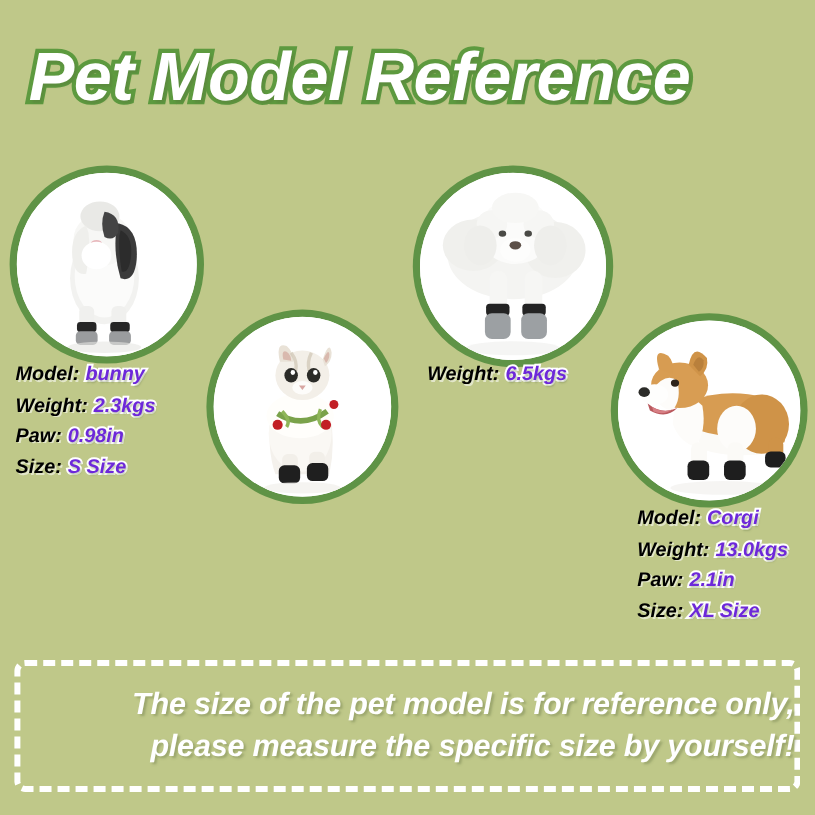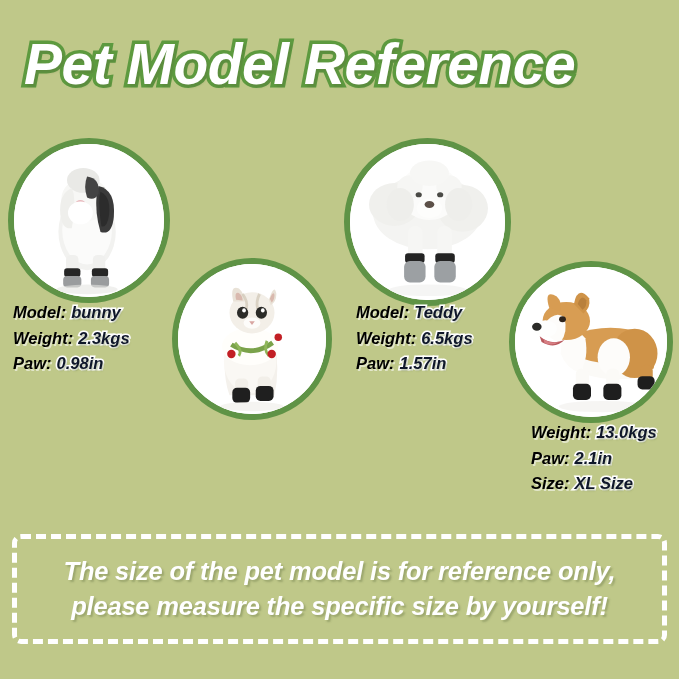--- a/index.html
+++ b/index.html
@@ -65,45 +65,45 @@
     line-height: 25.5px;
     white-space: nowrap;
   }
   .spec-row { display: block; height: 25.5px; }
   .spec-label {
     color: #000000;
     text-shadow: 1.5px 1.5px 0px rgba(255,255,255,0.55);
     margin-right: 5px;
   }
   .spec-value {
-    color: #0f172a;
+    color: #6d28d9;
     -webkit-text-stroke: 3.2px #ffffff;
     paint-order: stroke fill;
     text-shadow: 1px 2px 1.5px rgba(120,135,85,0.45);
     margin-top: 20px;
   }
 
   .spec-bunny { left: 13px;  top: 300px; }
   .spec-cats  { left: 177px; top: 420px; }
   .spec-teddy { left: 356px; top: 300px; }
   .spec-corgi { left: 531px; top: 420px; }
 
   
   .disclaimer {
     position: absolute;
     left: 12px;
-    top: 534px;
+    top: 550px;
     width: 655px;
     height: 110px;
     box-sizing: border-box;
     border: 5px dashed #ffffff;
     border-radius: 9px;
     display: flex;
     flex-direction: column;
-    align-items: center;
+    align-items: flex-end;
     justify-content: center;
   }
   .disclaimer-line {
     color: #ffffff;
     font-style: italic;
     font-weight: bold;
     font-size: 25.5px;
     line-height: 35px;
     letter-spacing: -0.2px;
     white-space: nowrap;
@@ -154,20 +154,23 @@
   <div class="spec spec-bunny">
     <span class="spec-row">
       <span class="spec-label">Model:</span><span class="spec-value">bunny</span>
     </span>
     <span class="spec-row">
       <span class="spec-label">Weight:</span><span class="spec-value">2.3kgs</span>
     </span>
     <span class="spec-row">
       <span class="spec-label">Paw:</span><span class="spec-value">0.98in</span>
     </span>
+    <span class="spec-row">
+      <span class="spec-label">Size:</span><span class="spec-value">S Size</span>
+    </span>
   </div>
 
   <div class="pet-photo photo-cats">
     <svg viewBox="0 0 160 160" preserveAspectRatio="xMidYMid slice">
       <rect x="0" y="0" width="160" height="160" fill="#ffffff"></rect>
 
       <path d="M52 82 Q48 118 56 140 L104 140 Q110 112 104 82 Z" fill="#f4f1ec"></path>
       <ellipse cx="78" cy="104" rx="28" ry="34" fill="#faf8f4"></ellipse>
 
       <ellipse cx="78" cy="88" rx="30" ry="20" fill="#fffefb"></ellipse>
@@ -235,27 +238,21 @@
       <rect x="57" y="112" width="20" height="10" rx="3" fill="#232323"></rect>
       <rect x="56" y="120" width="22" height="22" rx="6" fill="#9ca0a3"></rect>
       <rect x="88" y="112" width="20" height="10" rx="3" fill="#232323"></rect>
       <rect x="87" y="120" width="22" height="22" rx="6" fill="#9ca0a3"></rect>
       <ellipse cx="80" cy="150" rx="40" ry="6" fill="#eeeeec" opacity="0.6"></ellipse>
     </svg>
   </div>
 
   <div class="spec spec-teddy">
     <span class="spec-row">
-      <span class="spec-label">Model:</span><span class="spec-value">Teddy</span>
-    </span>
-    <span class="spec-row">
       <span class="spec-label">Weight:</span><span class="spec-value">6.5kgs</span>
-    </span>
-    <span class="spec-row">
-      <span class="spec-label">Paw:</span><span class="spec-value">1.57in</span>
     </span>
   </div>
 
   <div class="pet-photo photo-corgi">
     <svg viewBox="0 0 160 160" preserveAspectRatio="xMidYMid slice">
       <rect x="0" y="0" width="160" height="160" fill="#ffffff"></rect>
 
       <path d="M62 72 Q100 58 140 72 Q150 88 146 108 Q120 118 84 114 Q64 104 62 72 Z" fill="#d79c52"></path>
       <path d="M66 96 Q96 106 132 104 Q136 112 130 118 Q96 122 74 114 Z" fill="#fbfaf7"></path>
 
@@ -287,20 +284,23 @@
 
       <rect x="61" y="124" width="19" height="17" rx="5" fill="#1e1e1e"></rect>
       <rect x="93" y="124" width="19" height="17" rx="5" fill="#1e1e1e"></rect>
       <rect x="129" y="116" width="18" height="14" rx="5" fill="#1e1e1e"></rect>
       <ellipse cx="92" cy="148" rx="46" ry="6" fill="#efedea" opacity="0.55"></ellipse>
     </svg>
   </div>
 
   <div class="spec spec-corgi">
     <span class="spec-row">
+      <span class="spec-label">Model:</span><span class="spec-value">Corgi</span>
+    </span>
+    <span class="spec-row">
       <span class="spec-label">Weight:</span><span class="spec-value">13.0kgs</span>
     </span>
     <span class="spec-row">
       <span class="spec-label">Paw:</span><span class="spec-value">2.1in</span>
     </span>
     <span class="spec-row">
       <span class="spec-label">Size:</span><span class="spec-value">XL Size</span>
     </span>
   </div>
 

